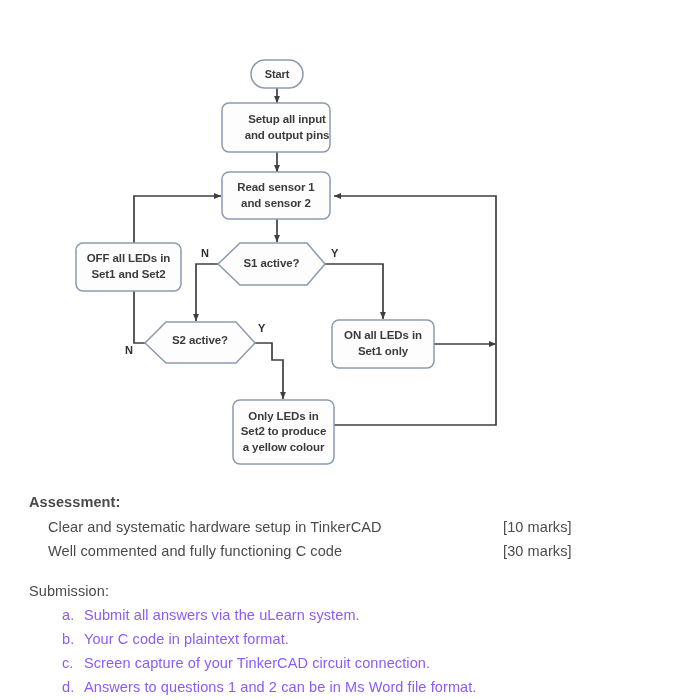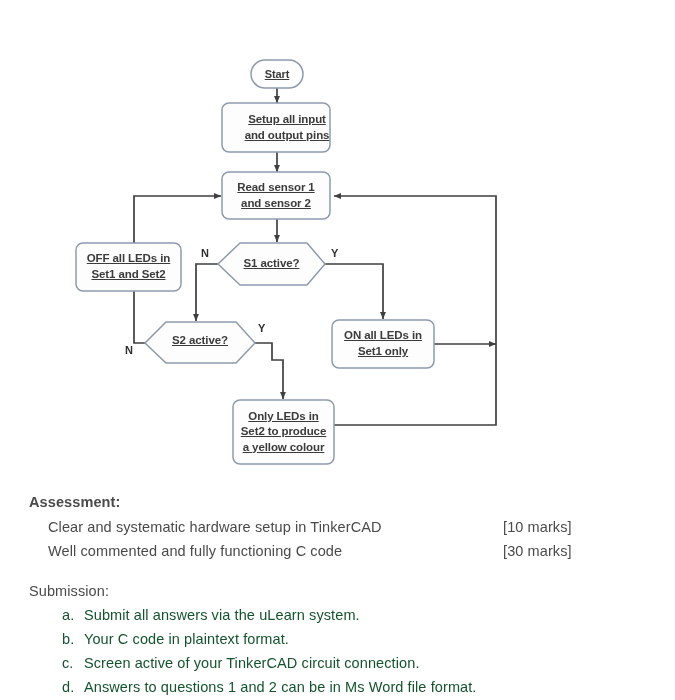--- a/index.html
+++ b/index.html
@@ -42,21 +42,20 @@
     justify-content: center;
     text-align: center;
     font-family: "Liberation Sans", sans-serif;
     font-size: 11.5px;
     font-weight: 600;
     line-height: 1.35;
     color: #3b3b3b;
     letter-spacing: -0.1px;
     pointer-events: none;
     white-space: pre-line;
-    text-decoration: underline;
   }
   .edge-label {
     position: absolute;
     font-family: "Liberation Sans", sans-serif;
     font-size: 11px;
     font-weight: 700;
     color: #2e2e2e;
   }
 
   
@@ -86,21 +85,21 @@
   .assess-row .mark {
     position: absolute;
     left: 455px;
     top: 0;
     white-space: nowrap;
   }
   .sub-item {
     position: absolute;
     left: 62px;
     font-size: 14.5px;
-    color: #14532d;
+    color: #8b5cf6;
     letter-spacing: 0.1px;
     white-space: nowrap;
   }
   .sub-item .marker {
     display: inline-block;
     width: 22px;
   }
 </style>
 </head>
 <body>
@@ -208,21 +207,21 @@
 
     <div class="sub-item" style="top:120px;">
       <span class="marker">a.</span><span>Submit all answers via the uLearn system.</span>
     </div>
 
     <div class="sub-item" style="top:144px;">
       <span class="marker">b.</span><span>Your C code in plaintext format.</span>
     </div>
 
     <div class="sub-item" style="top:168px;">
-      <span class="marker">c.</span><span>Screen active of your TinkerCAD circuit connection.</span>
+      <span class="marker">c.</span><span>Screen capture of your TinkerCAD circuit connection.</span>
     </div>
 
     <div class="sub-item" style="top:192px;">
       <span class="marker">d.</span><span>Answers to questions 1 and 2 can be in Ms Word file format.</span>
     </div>
   </div>
 
 </div>
 
 </body></html>

